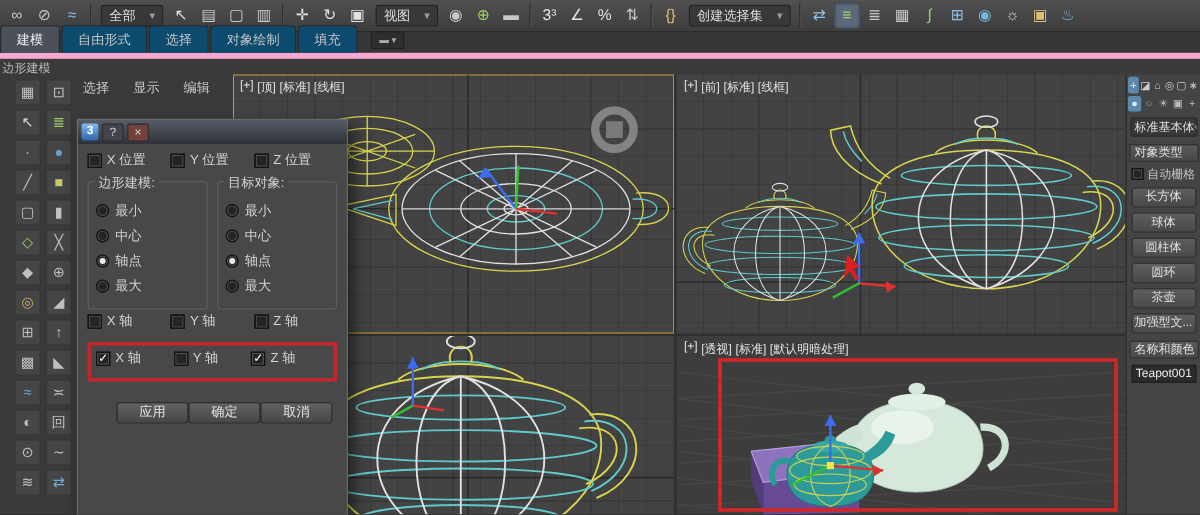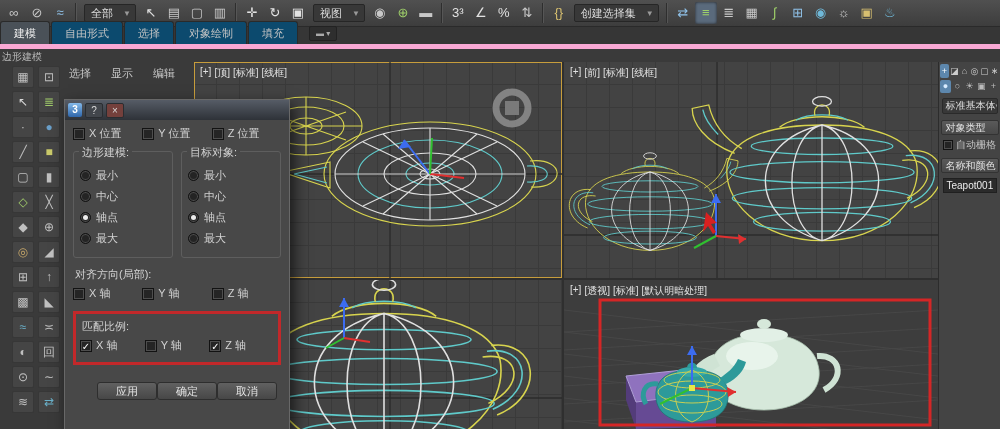--- a/index.html
+++ b/index.html
@@ -366,20 +366,28 @@
       </div>
     <div class="cp-dd">
       <span>标准基本体</span>
       <span class="dd-ar">▾</span>
     </div>
     <div class="cp-rollout">对象类型</div>
     <label class="cp-autogrid">
       <span class="box"></span>
       <span>自动栅格</span>
     </label>
+    <div id="obj-buttons">
+        <span class="cp-btn">长方体</span>
+        <span class="cp-btn">球体</span>
+        <span class="cp-btn">圆柱体</span>
+        <span class="cp-btn">圆环</span>
+        <span class="cp-btn">茶壶</span>
+        <span class="cp-btn">加强型文...</span>
+      </div>
     <div class="cp-rollout">名称和颜色</div>
     <div class="cp-name-field">Teapot001</div>
   </div>
 
   <div class="dialog">
     <div class="dlg-title">
       <span class="dlg-logo">3</span>
       <span class="dlg-tbtn">?</span>
       <span class="dlg-tbtn close">×</span>
     </div>
@@ -435,37 +443,35 @@
                 <span class="rb sel"></span>
                 <span class="rad-t">轴点</span>
               </label>
               <label class="rad">
                 <span class="rb"></span>
                 <span class="rad-t">最大</span>
               </label>
             </div>
         </div>
       </div>
-      <div class="sec-label">对齐方向(局部):</div>
       <div id="ori-checks" class="chk-row">
           <label class="chk">
             <span class="box"></span>
             <span class="chk-t">X 轴</span>
           </label>
           <label class="chk">
             <span class="box"></span>
             <span class="chk-t">Y 轴</span>
           </label>
           <label class="chk">
             <span class="box"></span>
             <span class="chk-t">Z 轴</span>
           </label>
         </div>
       <div class="scale-box">
-        <div class="sec-label">匹配比例:</div>
         <div id="scale-checks" class="chk-row">
             <label class="chk">
               <span class="box">✓</span>
               <span class="chk-t">X 轴</span>
             </label>
             <label class="chk">
               <span class="box"></span>
               <span class="chk-t">Y 轴</span>
             </label>
             <label class="chk">

